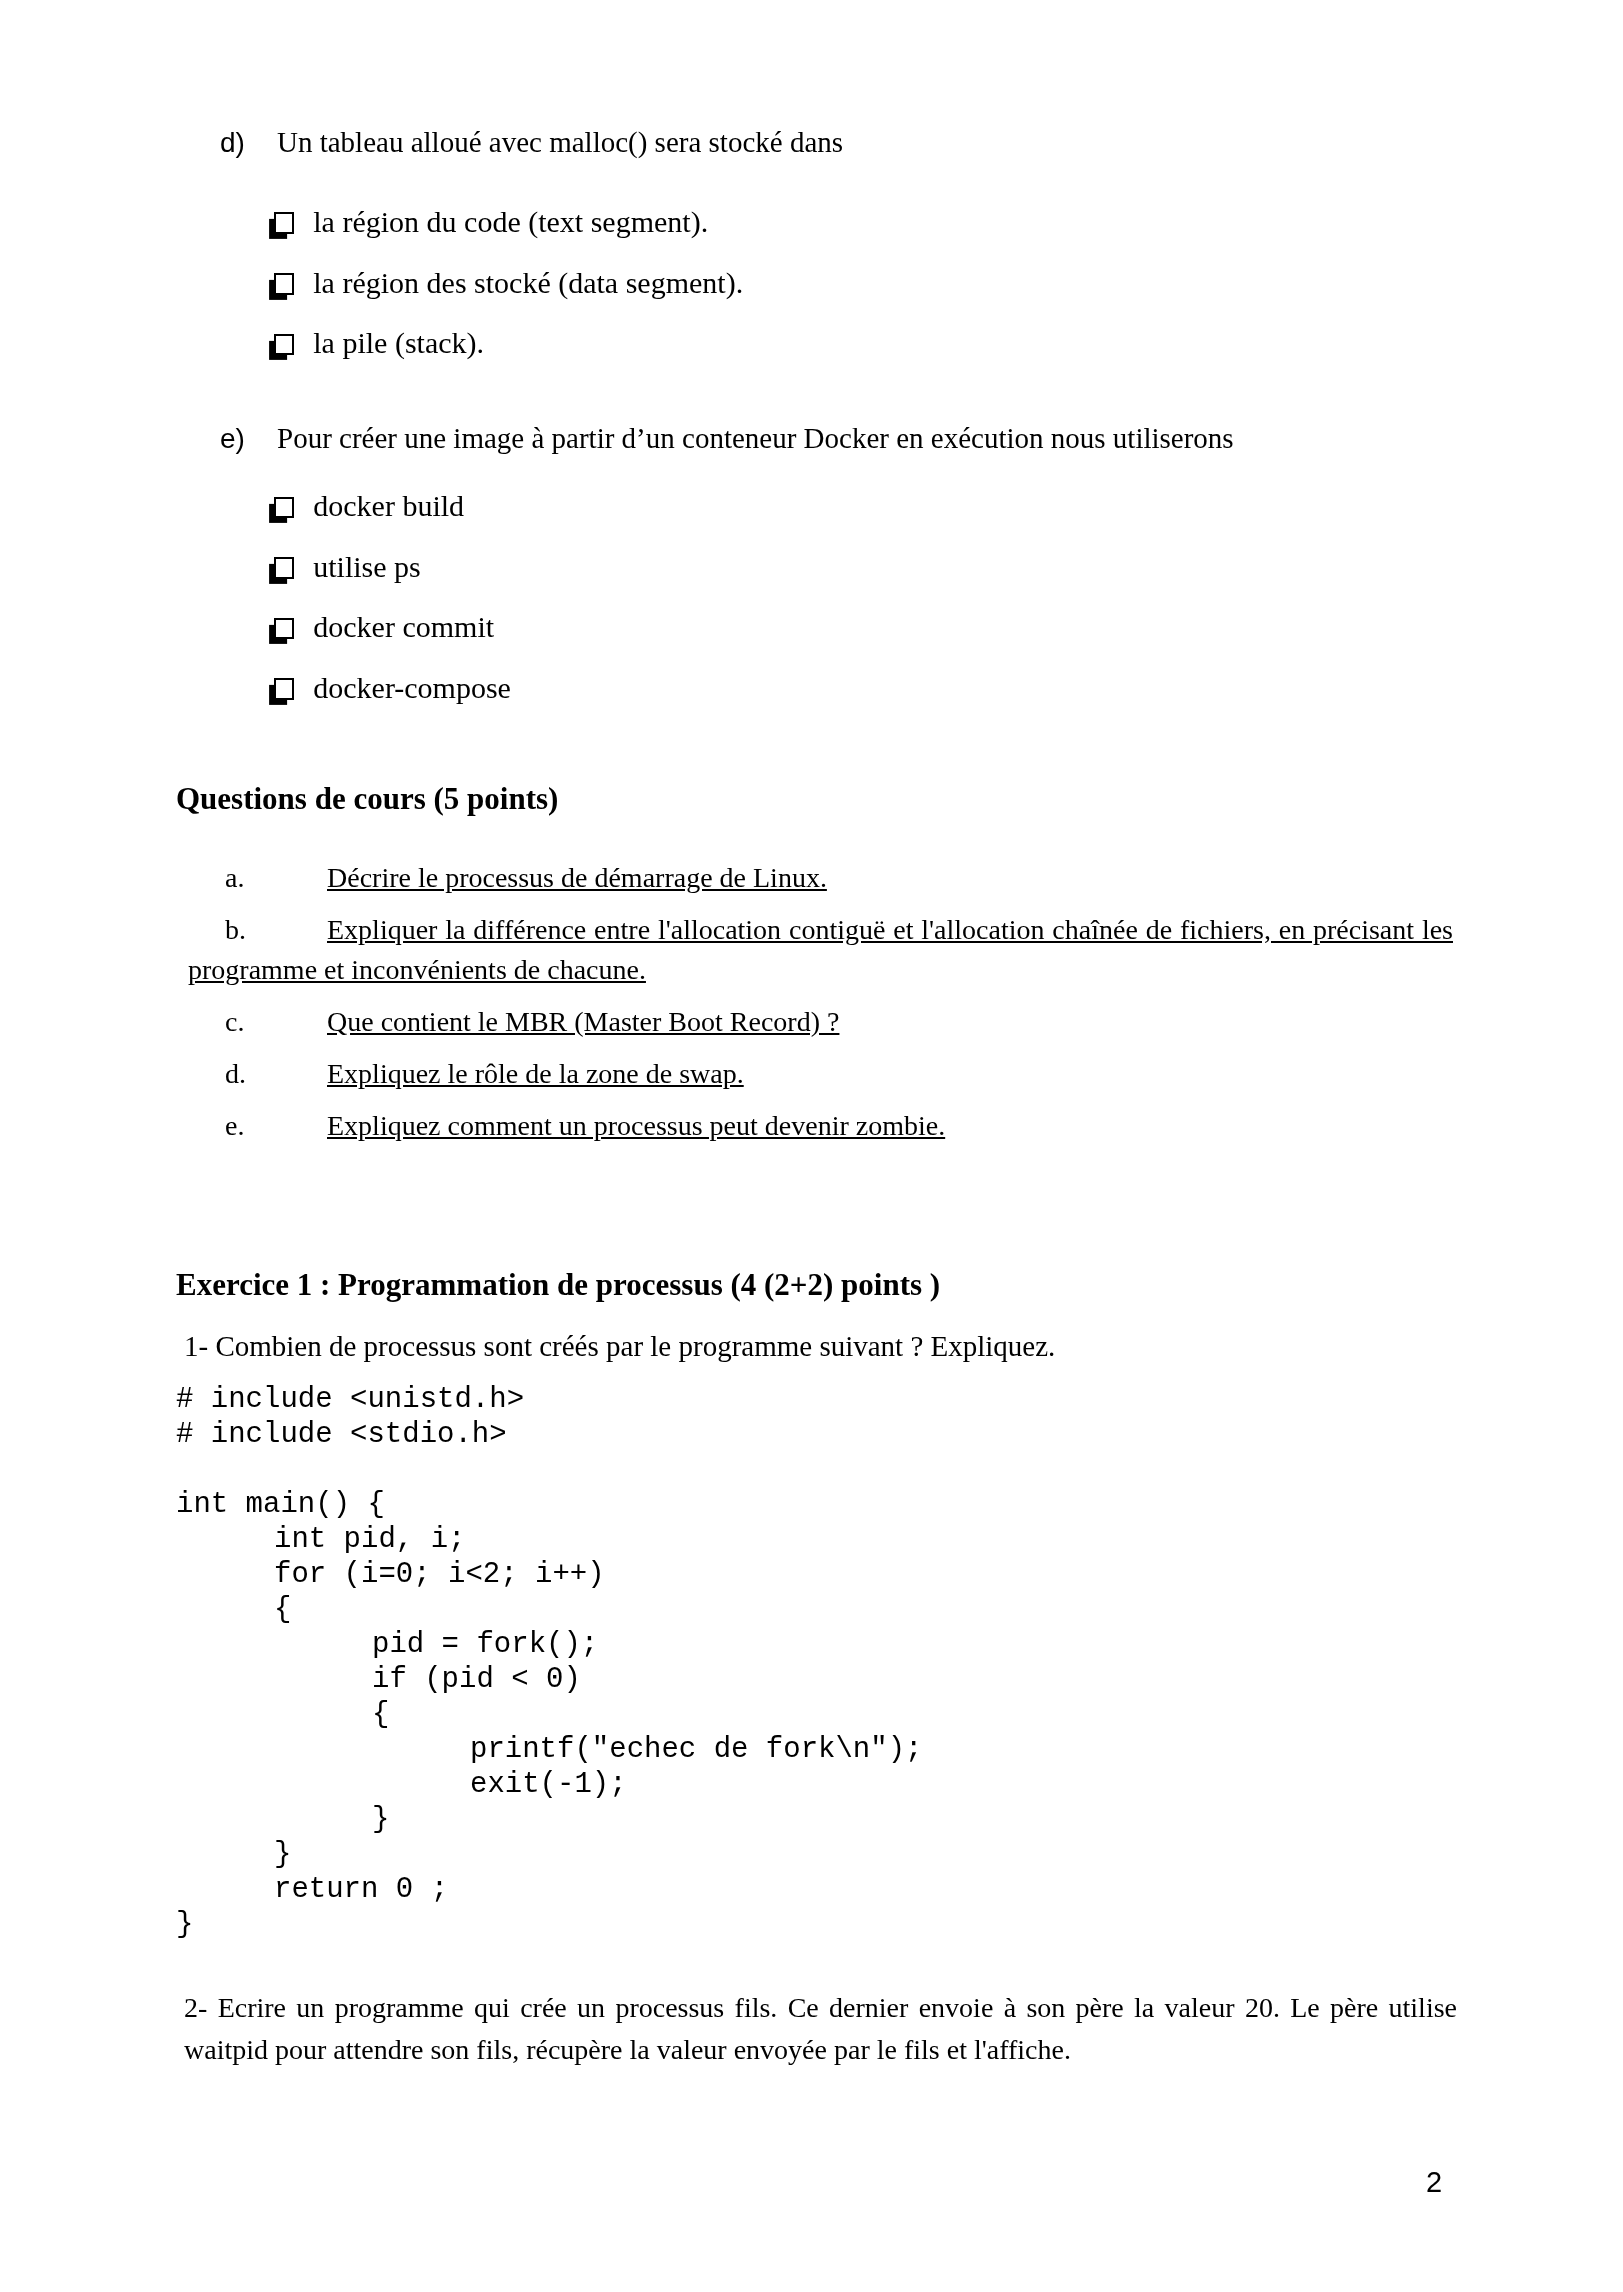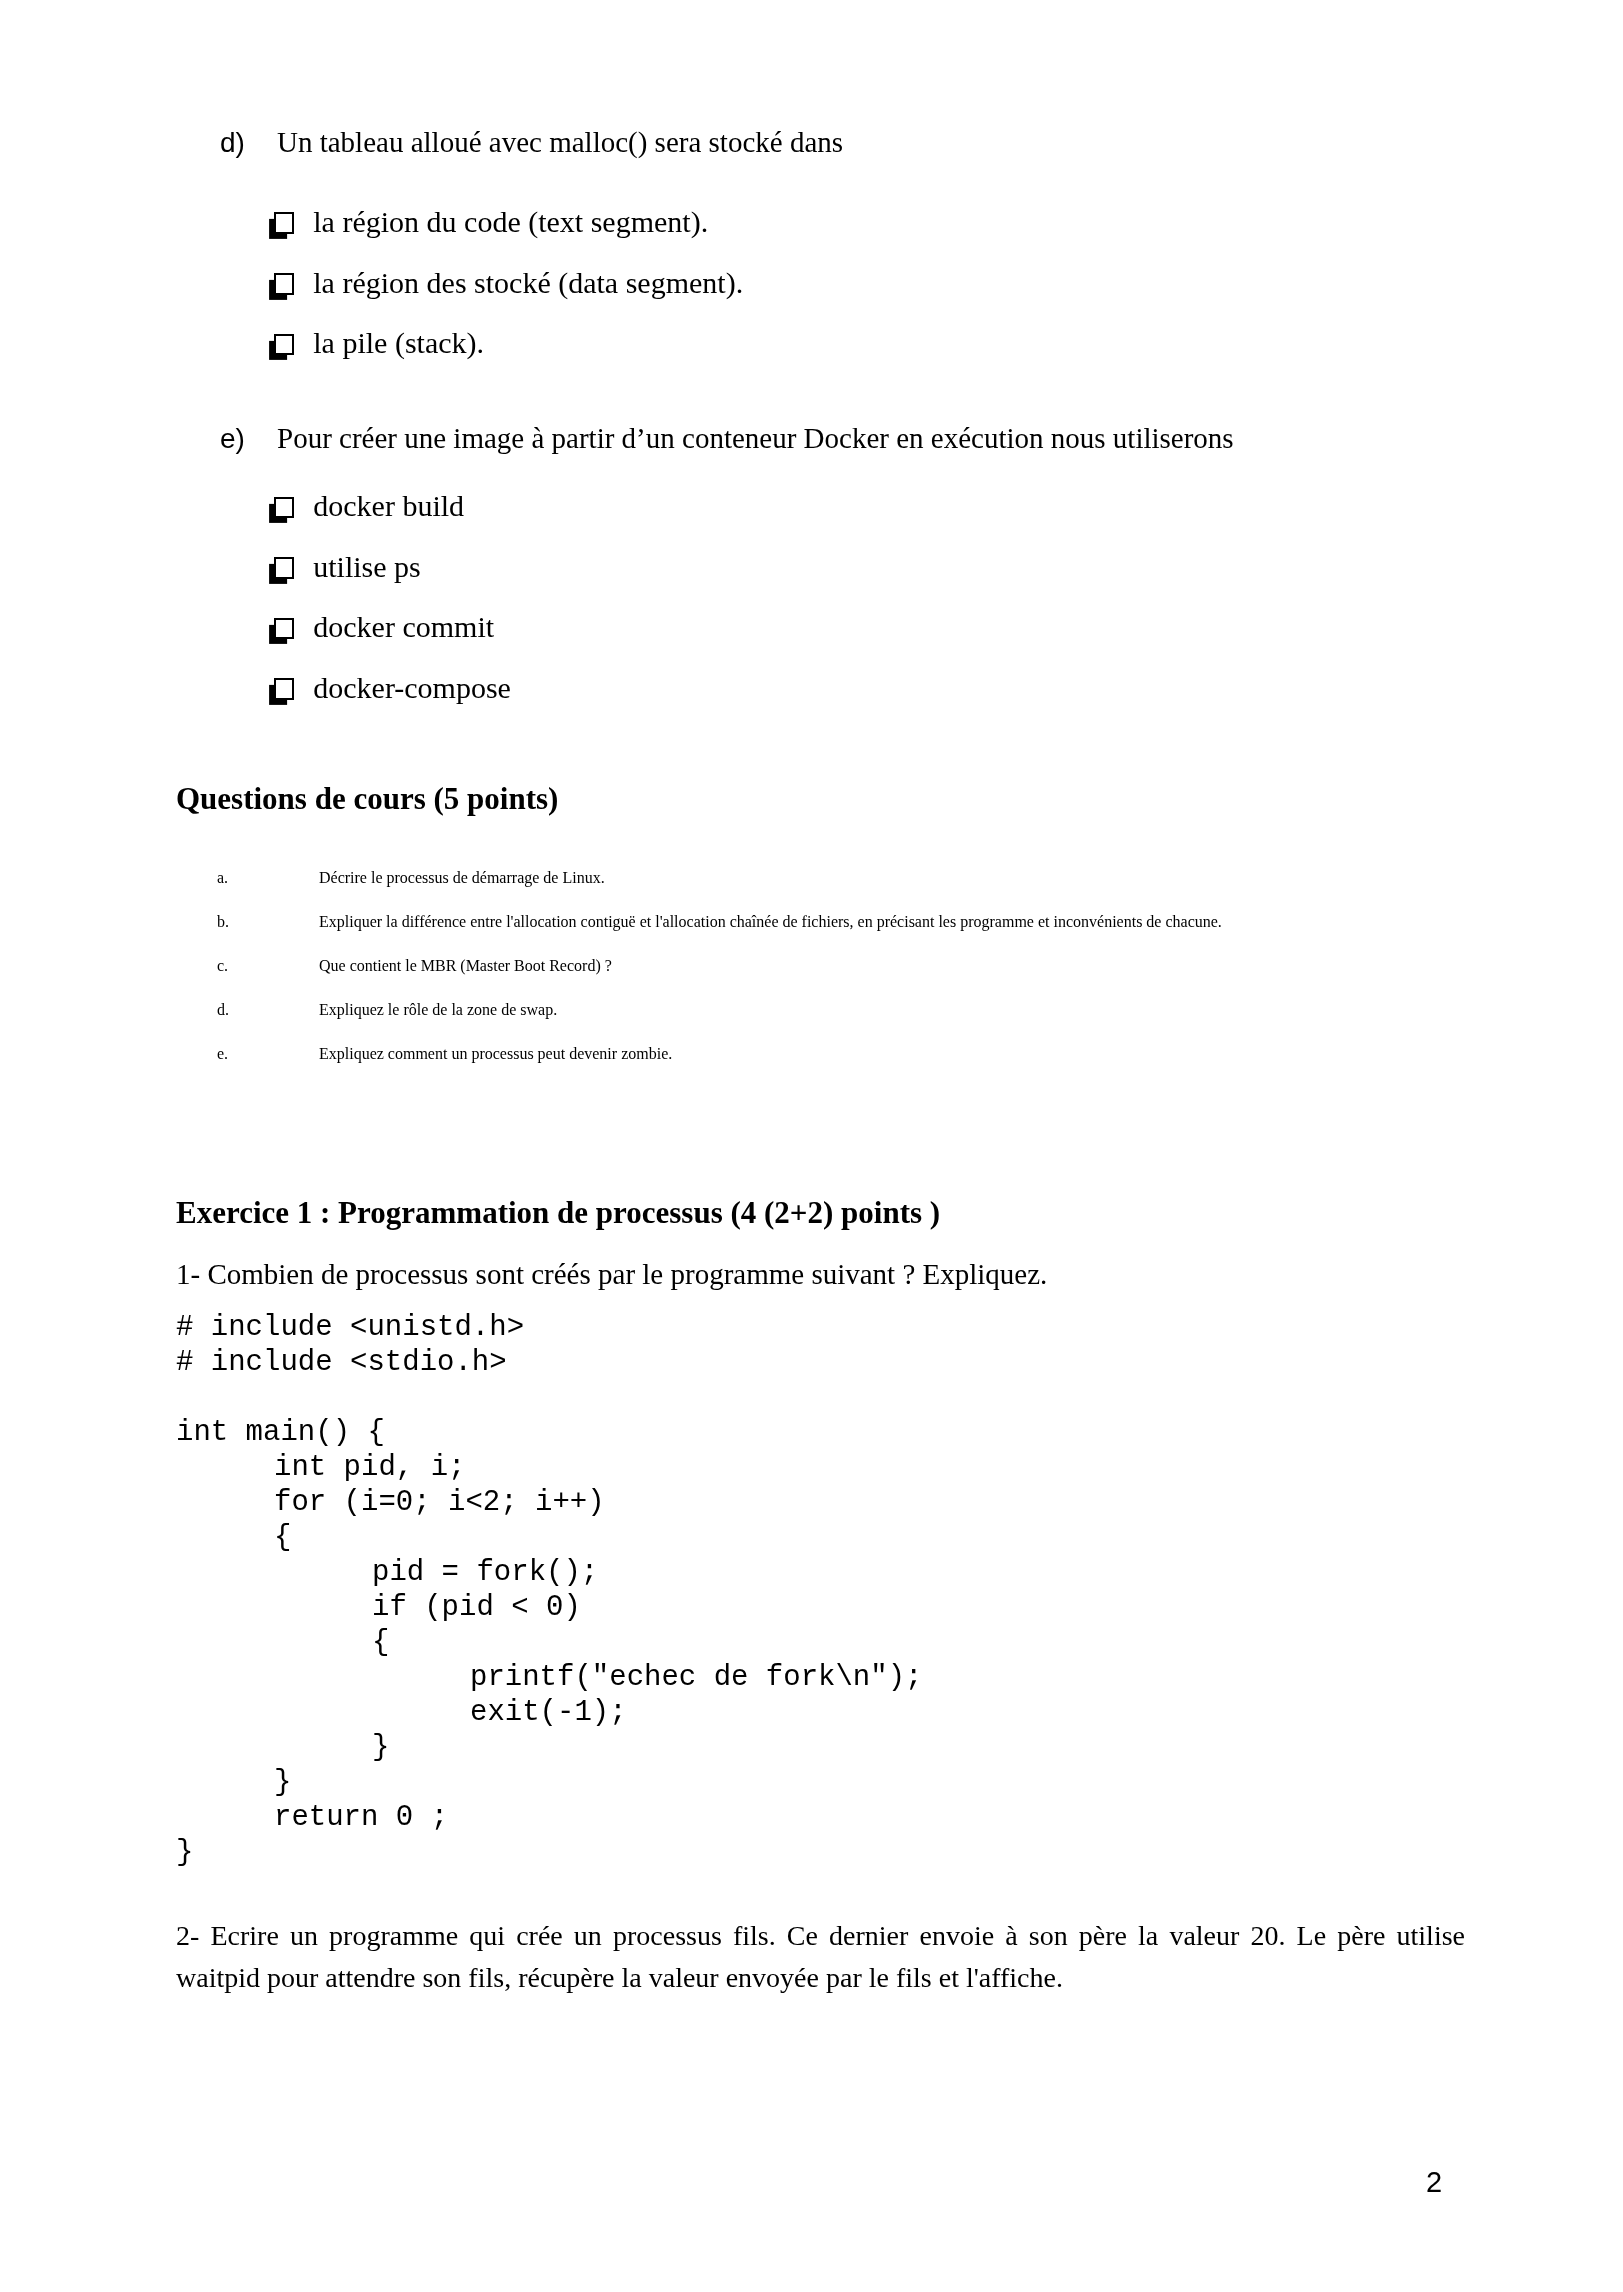--- a/index.html
+++ b/index.html
@@ -20,24 +20,24 @@
   .opt:last-child{margin-bottom:0;}
   .cb{display:inline-block;width:15.7px;height:17.6px;border:2.9px solid #000;background:#fff;
       box-shadow:-5.9px 5.9px 0 -1px #000;margin-right:19.6px;vertical-align:-2px;}
   .lead.e{margin-top:57px;}
   
   h2.sec{font-size:31px;line-height:44px;font-weight:bold;margin:0;}
   h2.questions{margin-top:70px;}
   h2.exercice{margin-top:117px;}
   
   .qlist{margin-top:37px;}
-  .q-item{margin:4px;font-size:16px;line-height:40px;text-align:justify;text-indent:37px;}
+  .q-item{margin:12px;font-size:28px;line-height:40px;text-align:justify;text-indent:37px;text-decoration:underline;}
   .q-item .qm{display:inline-block;width:102px;text-indent:0;}
   
-  p.para{margin:0;font-size:29px;line-height:39px;}
+  p.para{margin:8px;font-size:29px;line-height:39px;}
   p.q1{margin-top:19.6px;}
   p.q2{margin-top:45px;font-size:28px;line-height:42px;text-align:justify;}
   
   pre.code{
     margin:16.7px 0 0 0;font-family:"Liberation Mono","DejaVu Sans Mono",monospace;
     font-size:29px;line-height:35px;tab-size:98px;-moz-tab-size:98px;
     white-space:pre;
   }
   
   .pagenum{position:absolute;top:2168px;left:1426px;

